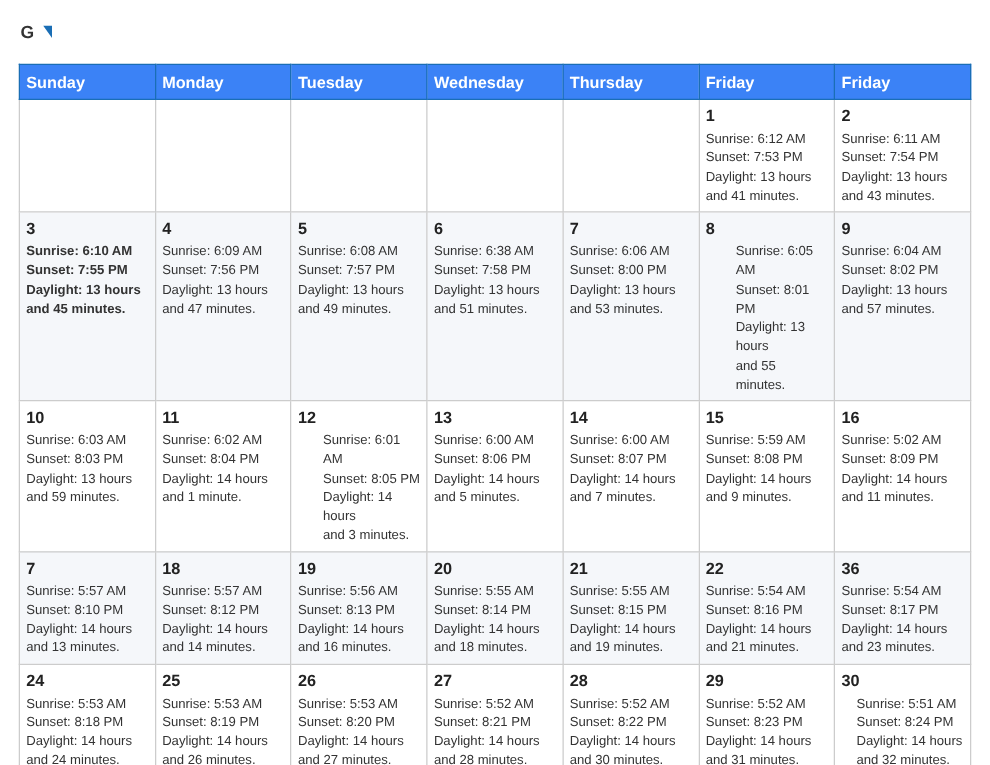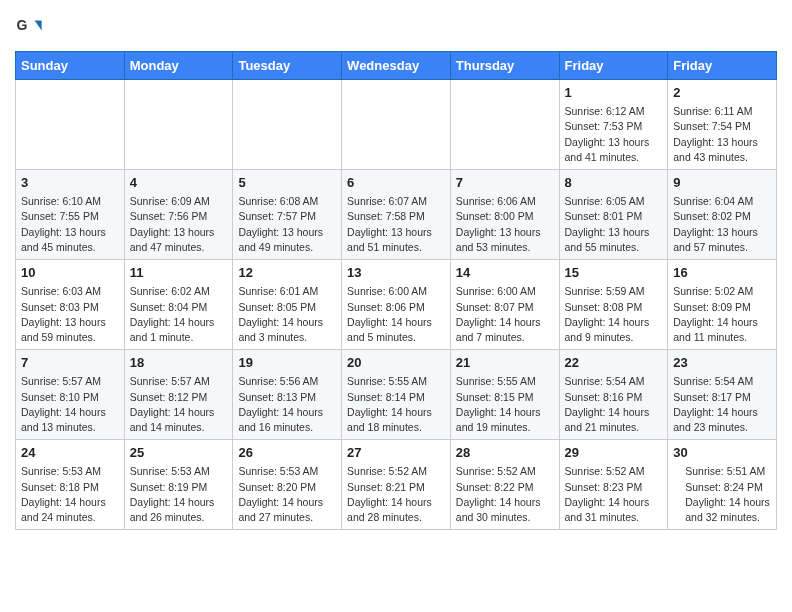--- a/index.html
+++ b/index.html
@@ -149,56 +149,56 @@
             <span class="day-num">2</span>
             <div class="day-info" style="white-space: pre-line;">Sunrise: 6:11 AM
 Sunset: 7:54 PM
 Daylight: 13 hours
 and 43 minutes.</div>
           </td>
         </tr>
         <tr>
           <td>
             <span class="day-num">3</span>
-            <div class="day-info" style="white-space: pre-line;">Sunrise: 6:10 AM
+            <div class="day-info" style="white-space: pre-line; font-weight: bold;">Sunrise: 6:10 AM
 Sunset: 7:55 PM
 Daylight: 13 hours
 and 45 minutes.</div>
           </td>
           <td>
             <span class="day-num">4</span>
             <div class="day-info" style="white-space: pre-line;">Sunrise: 6:09 AM
 Sunset: 7:56 PM
 Daylight: 13 hours
 and 47 minutes.</div>
           </td>
           <td>
             <span class="day-num">5</span>
             <div class="day-info" style="white-space: pre-line;">Sunrise: 6:08 AM
 Sunset: 7:57 PM
 Daylight: 13 hours
 and 49 minutes.</div>
           </td>
           <td>
             <span class="day-num">6</span>
-            <div class="day-info" style="white-space: pre-line;">Sunrise: 6:07 AM
+            <div class="day-info" style="white-space: pre-line;">Sunrise: 6:38 AM
 Sunset: 7:58 PM
 Daylight: 13 hours
 and 51 minutes.</div>
           </td>
           <td>
             <span class="day-num">7</span>
             <div class="day-info" style="white-space: pre-line;">Sunrise: 6:06 AM
 Sunset: 8:00 PM
 Daylight: 13 hours
 and 53 minutes.</div>
           </td>
           <td>
             <span class="day-num">8</span>
-            <div class="day-info" style="white-space: pre-line;">Sunrise: 6:05 AM
+            <div class="day-info" style="white-space: pre-line; margin-left: 24px;">Sunrise: 6:05 AM
 Sunset: 8:01 PM
 Daylight: 13 hours
 and 55 minutes.</div>
           </td>
           <td>
             <span class="day-num">9</span>
             <div class="day-info" style="white-space: pre-line;">Sunrise: 6:04 AM
 Sunset: 8:02 PM
 Daylight: 13 hours
 and 57 minutes.</div>
@@ -214,21 +214,21 @@
           </td>
           <td>
             <span class="day-num">11</span>
             <div class="day-info" style="white-space: pre-line;">Sunrise: 6:02 AM
 Sunset: 8:04 PM
 Daylight: 14 hours
 and 1 minute.</div>
           </td>
           <td>
             <span class="day-num">12</span>
-            <div class="day-info" style="white-space: pre-line;">Sunrise: 6:01 AM
+            <div class="day-info" style="white-space: pre-line; margin-left: 20px;">Sunrise: 6:01 AM
 Sunset: 8:05 PM
 Daylight: 14 hours
 and 3 minutes.</div>
           </td>
           <td>
             <span class="day-num">13</span>
             <div class="day-info" style="white-space: pre-line;">Sunrise: 6:00 AM
 Sunset: 8:06 PM
 Daylight: 14 hours
 and 5 minutes.</div>
@@ -292,21 +292,21 @@
 and 19 minutes.</div>
           </td>
           <td>
             <span class="day-num">22</span>
             <div class="day-info" style="white-space: pre-line;">Sunrise: 5:54 AM
 Sunset: 8:16 PM
 Daylight: 14 hours
 and 21 minutes.</div>
           </td>
           <td>
-            <span class="day-num">23</span>
+            <span class="day-num">36</span>
             <div class="day-info" style="white-space: pre-line;">Sunrise: 5:54 AM
 Sunset: 8:17 PM
 Daylight: 14 hours
 and 23 minutes.</div>
           </td>
         </tr>
         <tr>
           <td>
             <span class="day-num">24</span>
             <div class="day-info" style="white-space: pre-line;">Sunrise: 5:53 AM

